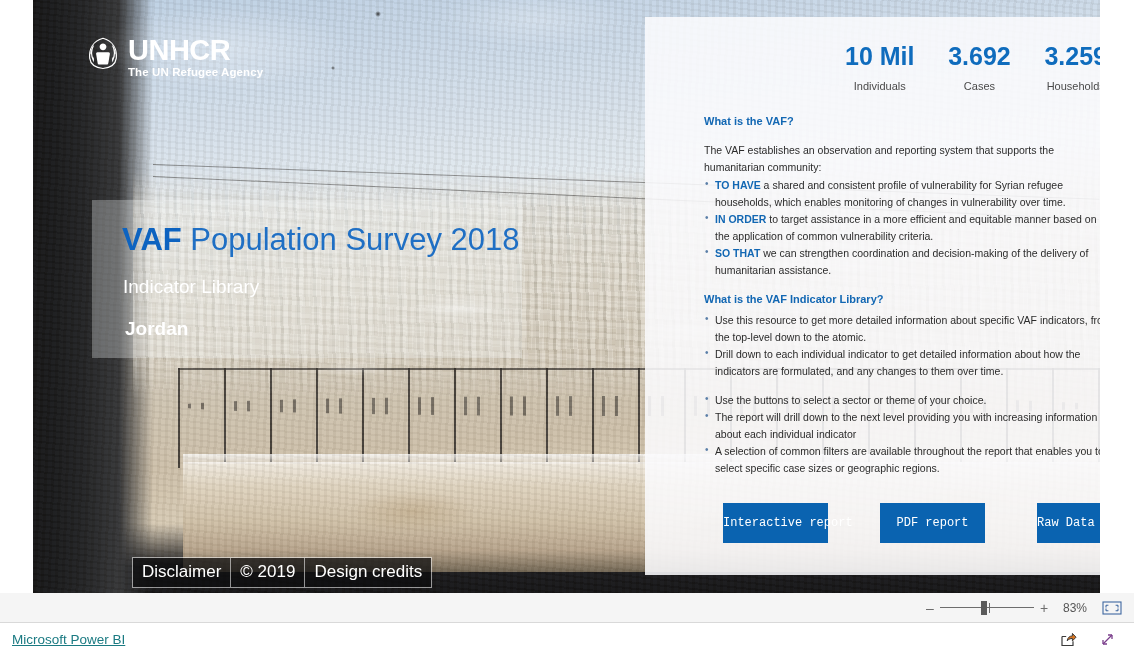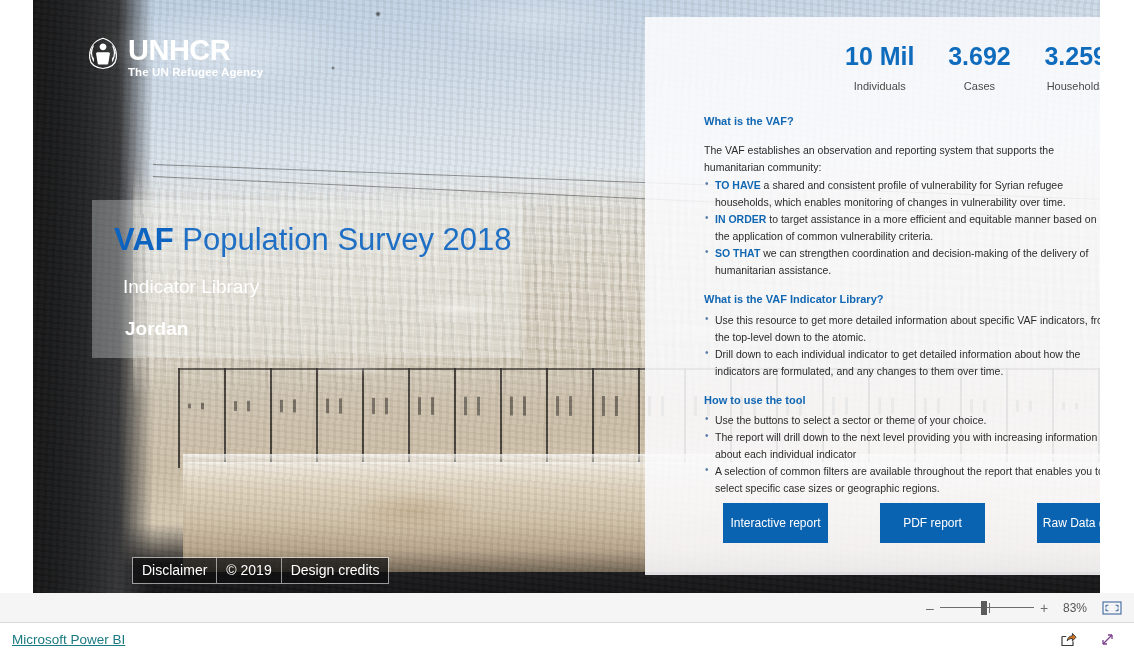--- a/index.html
+++ b/index.html
@@ -134,42 +134,42 @@
     letter-spacing: .1px; display: block; margin-top: 2px;
   }
 
   
   #title-band {
     position: absolute; left: 59px; top: 200px; width: 430px; height: 158px;
     background: rgba(246,247,249,.30);
     z-index: 5;
   }
   #title-main {
-    position: absolute; left: 22px; top: 22px;
+    position: absolute; left: 30px; top: 22px;
     font-size: 31px; font-weight: 300; color: #1f6fc4;
     white-space: nowrap;
   }
   #title-main .vaf { font-weight: bold; color: #0d63c0; }
   #title-sub {
     position: absolute; left: 31px; top: 76px;
     font-size: 19px; font-weight: 300; color: #ffffff;
   }
   #title-country {
     position: absolute; left: 33px; top: 118px;
     font-size: 19px; font-weight: bold; color: #ffffff;
   }
 
   
   #photo-footer {
     position: absolute; left: 99px; top: 557px;
     display: flex; z-index: 6;
     border: 1px solid rgba(255,255,255,.55);
   }
   #photo-footer .chip {
-    font-size: 14px; color: #ffffff;
+    font-size: 17px; color: #ffffff;
     padding: 4px 9px 5px;
     background: rgba(12,12,14,.72);
     border-right: 1px solid rgba(255,255,255,.55);
     white-space: nowrap; cursor: pointer;
   }
   #photo-footer .chip:last-child { border-right: none; }
 
   
   #info-panel {
     position: absolute; left: 564px; top: 17px; width: 481px; height: 558px;
@@ -217,21 +217,21 @@
   
   #panel-actions {
     position: absolute; left: 78px; top: 486px;
     display: flex; gap: 52px;
   }
   #panel-actions .act-btn {
     background: #0a63b0; color: #ffffff;
     font-size: 12px; text-align: center;
     padding: 13px 0; width: 105px;
     cursor: pointer; border: none;
-    font-family: Liberation Sans, sans-serif;
+    font-family: Liberation Mono, monospace;
     white-space: nowrap;
   }
 
   
   #zoom-bar {
     position: absolute; left: 0; top: 593px; width: 1134px; height: 29px;
     background: #f5f5f5;
     display: flex; align-items: center; justify-content: flex-end;
     gap: 0;
   }
@@ -370,21 +370,20 @@
         <div class="sec-head">What is the VAF Indicator Library?</div>
         <ul class="blist">
           <li><span>Use this resource to get more detailed information about specific VAF indicators, from the top-level down to the atomic.</span></li>
           <li><span>Drill down to each individual indicator to get detailed information about how the indicators are formulated, and any changes to them over time.</span></li>
         </ul>
       </div>
 
       <div class="gap"></div>
 
       <div>
-        <div class="sec-head">How to use the tool</div>
         <ul class="blist">
           <li><span>Use the buttons to select a sector or theme of your choice.</span></li>
           <li><span>The report will drill down to the next level providing you with increasing information about each individual indicator</span></li>
           <li><span>A selection of common filters are available throughout the report that enables you to select specific case sizes or geographic regions.</span></li>
         </ul>
       </div>
     </div>
 
     <div id="panel-actions">
       <button class="act-btn">Interactive report</button>

